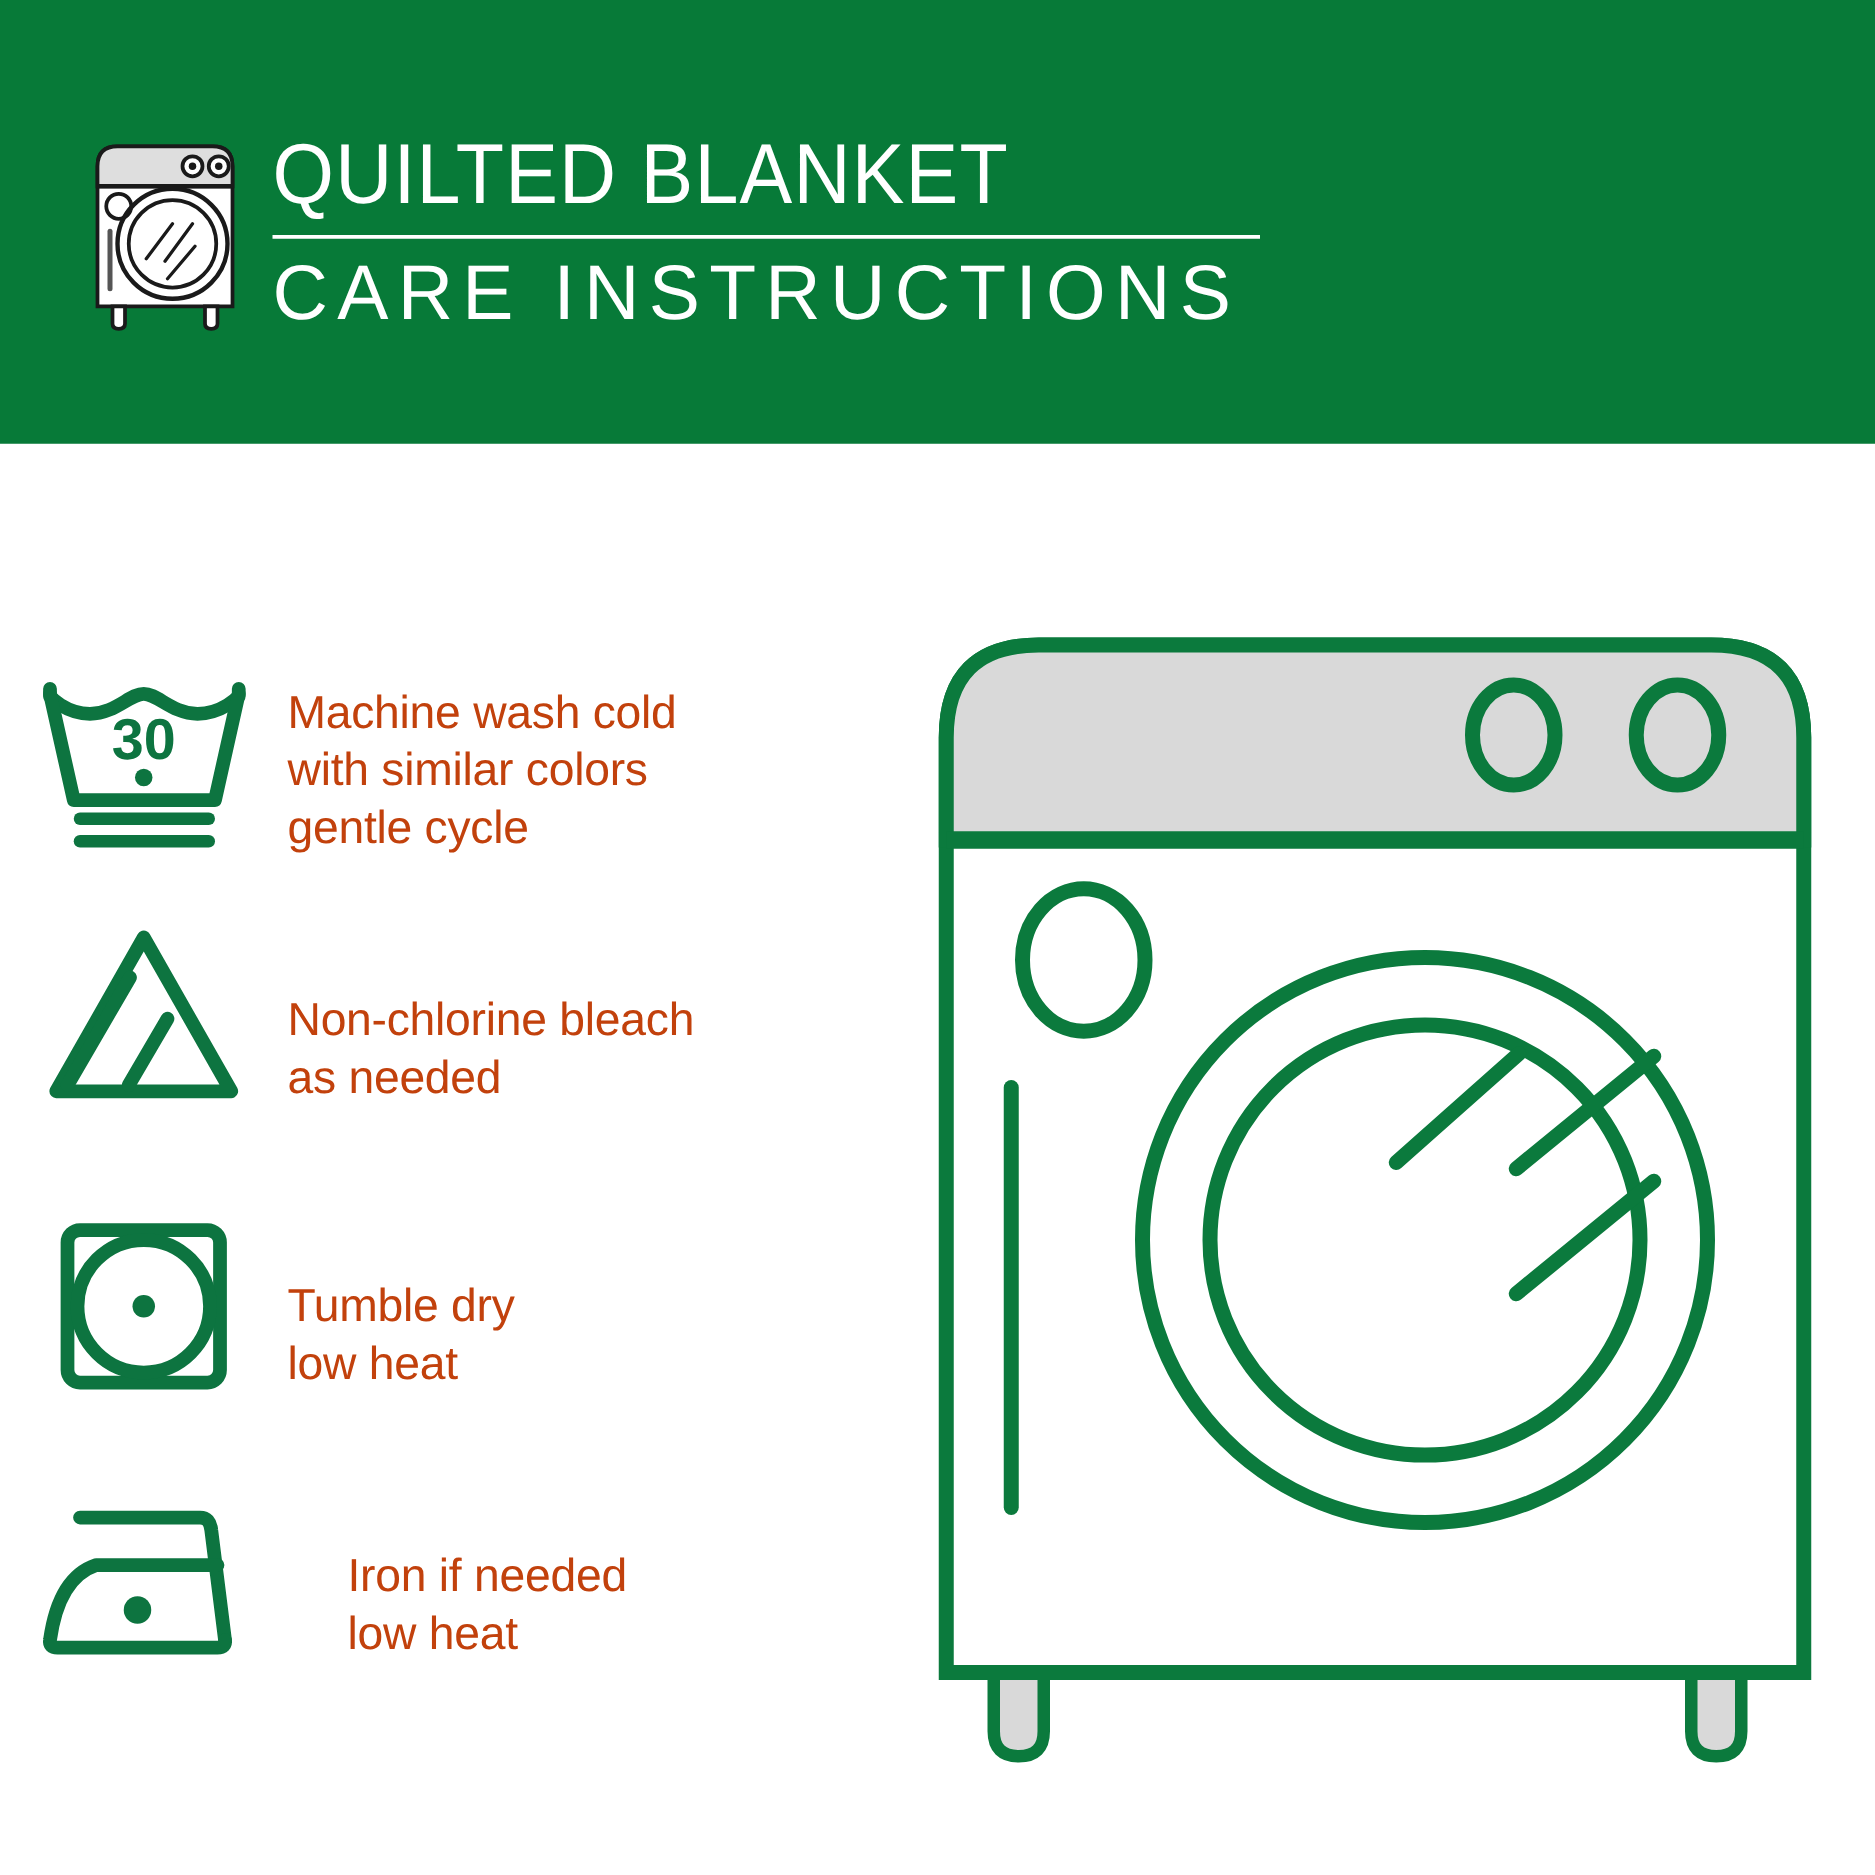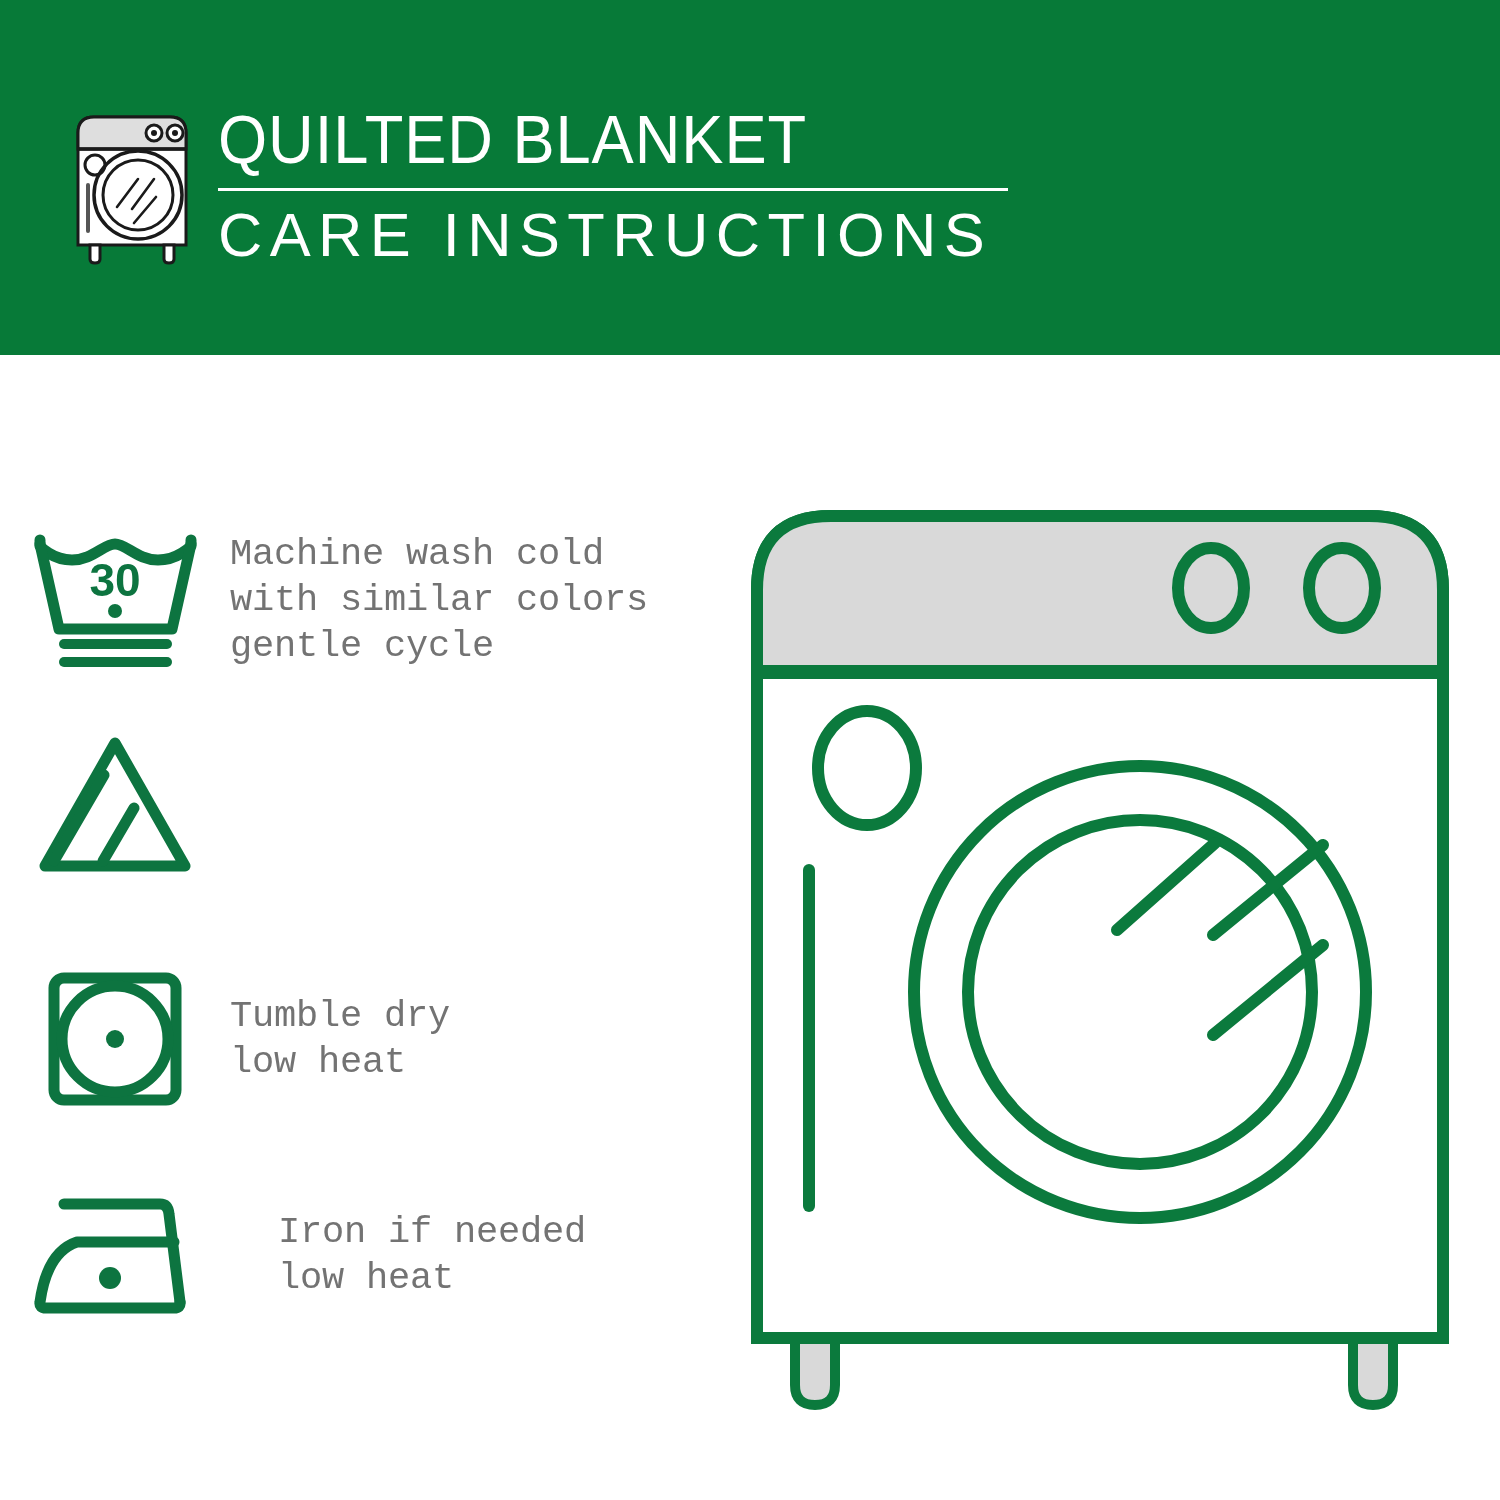--- a/index.html
+++ b/index.html
@@ -79,42 +79,42 @@
     top: 355px;
     width: 740px;
     height: 1145px;
   }
 
   .care-row {
     position: absolute;
     left: 0;
     width: 740px;
     display: flex;
-    align-items: center;
+    align-items: flex-end;
   }
 
   #care-row-wash   { top: 160px;  height: 170px; }
   #care-row-bleach { top: 370px;  height: 160px; }
   #care-row-dry    { top: 609px;  height: 150px; }
   #care-row-iron   { top: 825px;  height: 150px; gap: 48px; }
 
   .care-symbol {
     flex: 0 0 auto;
     width: 230px;
     display: flex;
     align-items: center;
     justify-content: center;
   }
 
   .care-text {
     flex: 1 1 auto;
-    font-family: Liberation Mono, monospace;
+    font-family: Liberation Sans, sans-serif;
     font-size: 37px;
     line-height: 46px;
-    color: #737373;
+    color: #c2410c;
     letter-spacing: -0.2px;
     white-space: pre-line;
   }
 
   
   #washer-illustration {
     position: absolute;
     left: 745px;
     top: 500px;
     width: 710px;
@@ -185,20 +185,22 @@
   <div class="care-row" id="care-row-bleach">
     <div class="care-symbol">
       <svg width="160" height="145" viewBox="0 0 160 145" xmlns="http://www.w3.org/2000/svg">
 
         <path d="M80 10 L150 133 L10 133 Z" fill="none" stroke="#0d7440" stroke-width="11" stroke-linejoin="round" stroke-linecap="round"></path>
 
         <line x1="69" y1="42" x2="19" y2="128" stroke="#0d7440" stroke-width="11" stroke-linecap="round"></line>
         <line x1="99" y1="75" x2="68" y2="128" stroke="#0d7440" stroke-width="11" stroke-linecap="round"></line>
       </svg>
     </div>
+    <div class="care-text">Non-chlorine bleach
+as needed</div>
   </div>
 
   <div class="care-row" id="care-row-dry">
     <div class="care-symbol">
       <svg width="138" height="138" viewBox="0 0 138 138" xmlns="http://www.w3.org/2000/svg">
         <rect x="8" y="8" width="122" height="122" rx="10" ry="10" fill="none" stroke="#0d7440" stroke-width="11"></rect>
         <circle cx="69" cy="69" r="53" fill="none" stroke="#0d7440" stroke-width="11"></circle>
         <circle cx="69" cy="69" r="9" fill="#0d7440"></circle>
       </svg>
     </div>

